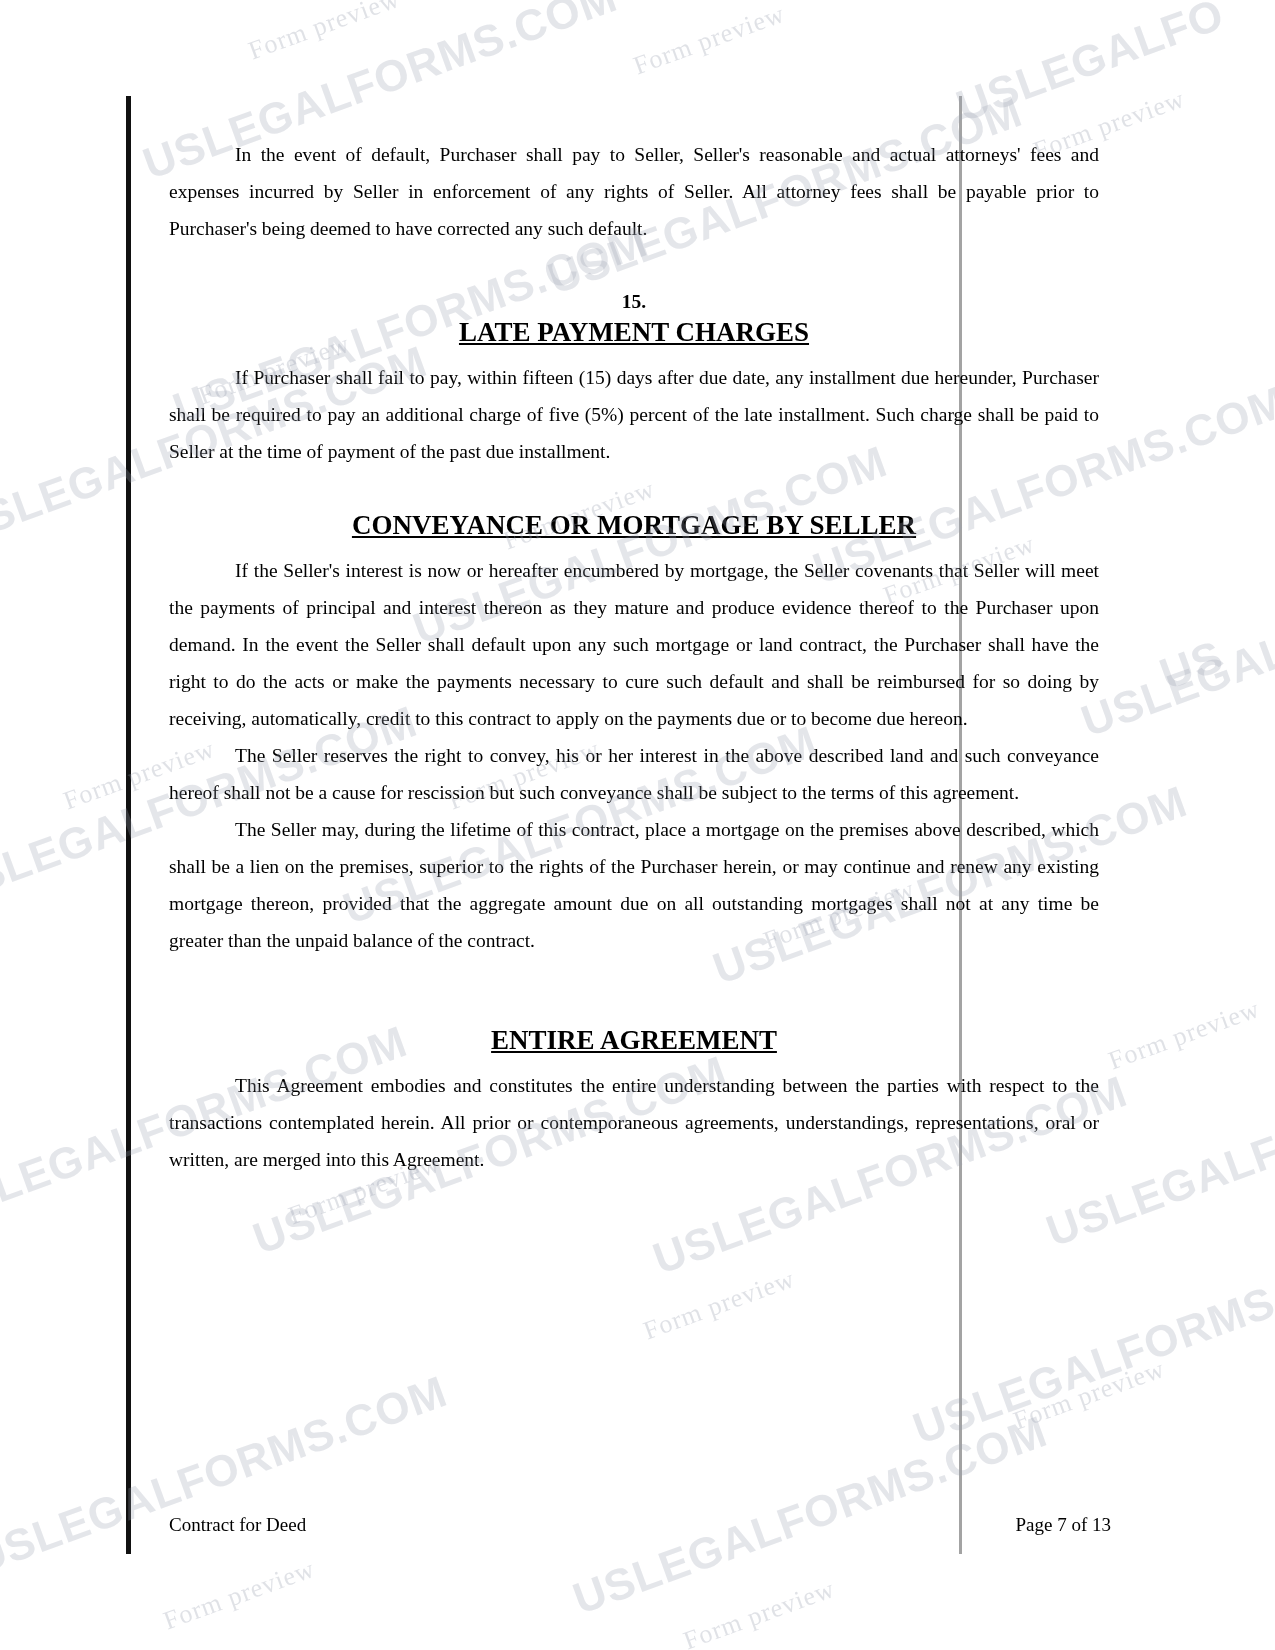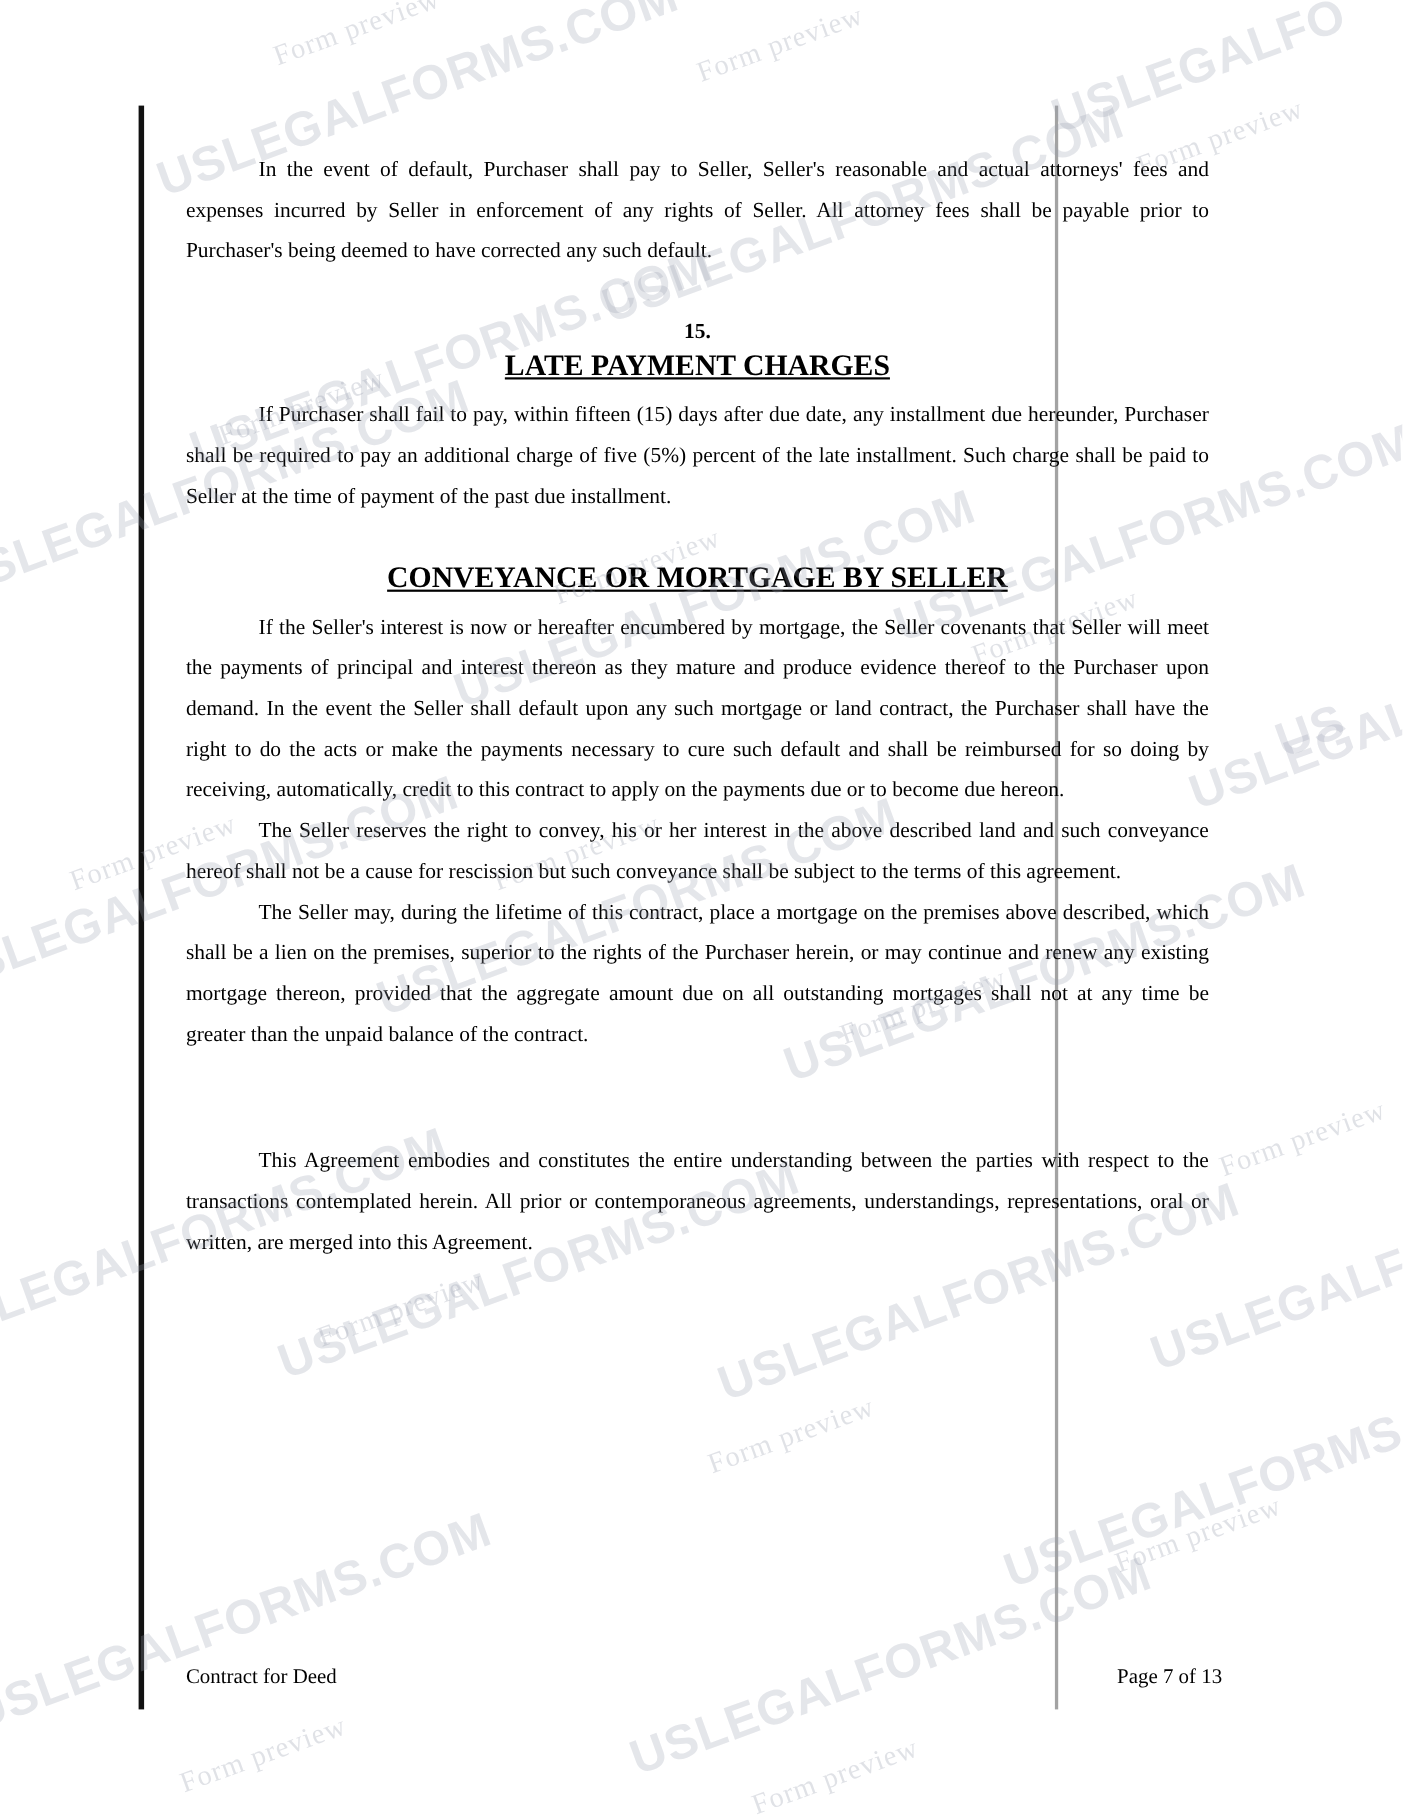--- a/index.html
+++ b/index.html
@@ -143,20 +143,23 @@
 
     <div class="spacer-sm"></div>
 
     <p class="para">If the Seller's interest is now or hereafter encumbered by mortgage, the Seller covenants that Seller will meet the payments of principal and interest thereon as they mature and produce evidence thereof to the Purchaser upon demand. In the event the Seller shall default upon any such mortgage or land contract, the Purchaser shall have the right to do the acts or make the payments necessary to cure such default and shall be reimbursed for so doing by receiving, automatically, credit to this contract to apply on the payments due or to become due hereon.</p>
     <p class="para">The Seller reserves the right to convey, his or her interest in the above described land and such conveyance hereof shall not be a cause for rescission but such conveyance shall be subject to the terms of this agreement.</p>
     <p class="para">The Seller may, during the lifetime of this contract, place a mortgage on the premises above described, which shall be a lien on the premises, superior to the rights of the Purchaser herein, or may continue and renew any existing mortgage thereon, provided that the aggregate amount due on all outstanding mortgages shall not at any time be greater than the unpaid balance of the contract.</p>
 
     <div class="spacer-lg"></div>
     <div class="spacer-md"></div>
 
+    <p class="section-title">
+      <span>ENTIRE AGREEMENT</span>
+    </p>
 
     <div class="spacer-sm"></div>
 
     <p class="para">This Agreement embodies and constitutes the entire understanding between the parties with respect to the transactions contemplated herein. All prior or contemporaneous agreements, understandings, representations, oral or written, are merged into this Agreement.</p>
 
     <div class="spacer-lg"></div>
     <div class="spacer-md"></div>
 
 
   </div>

